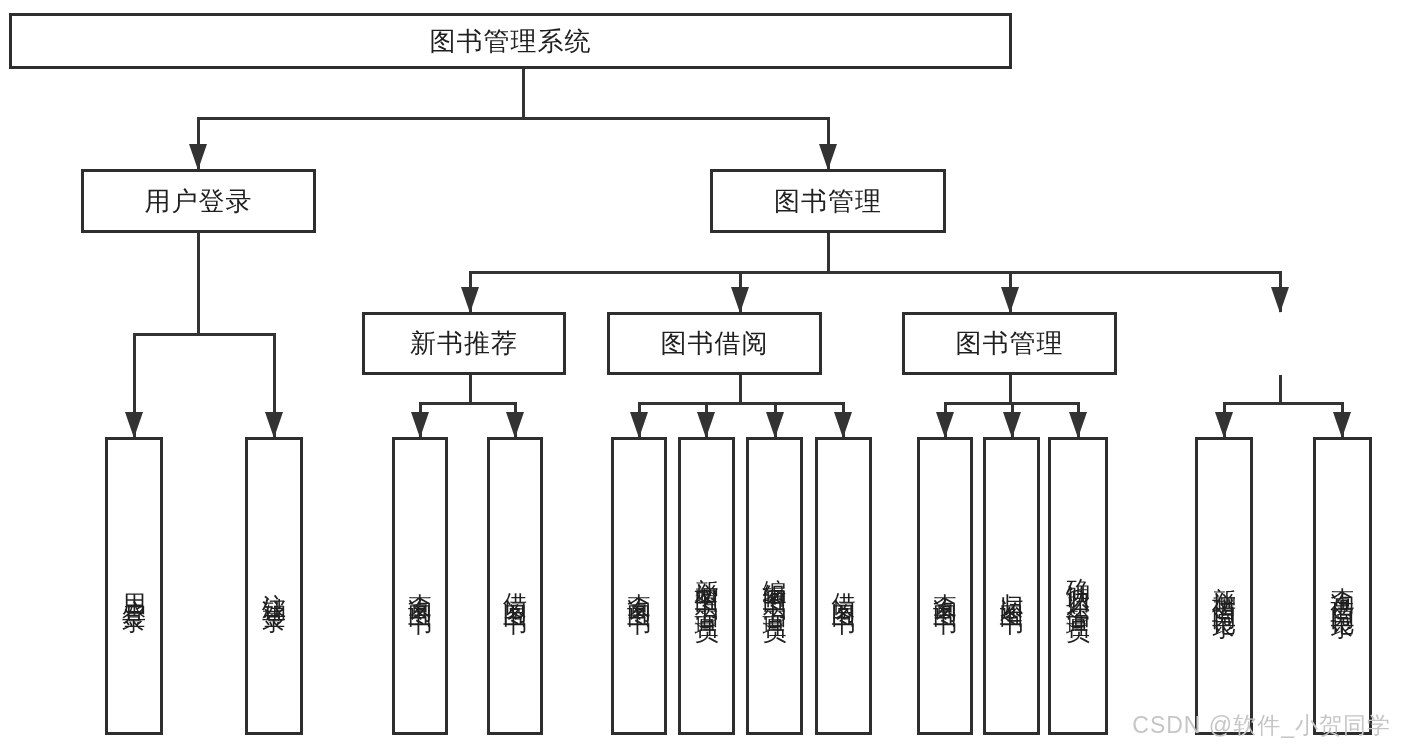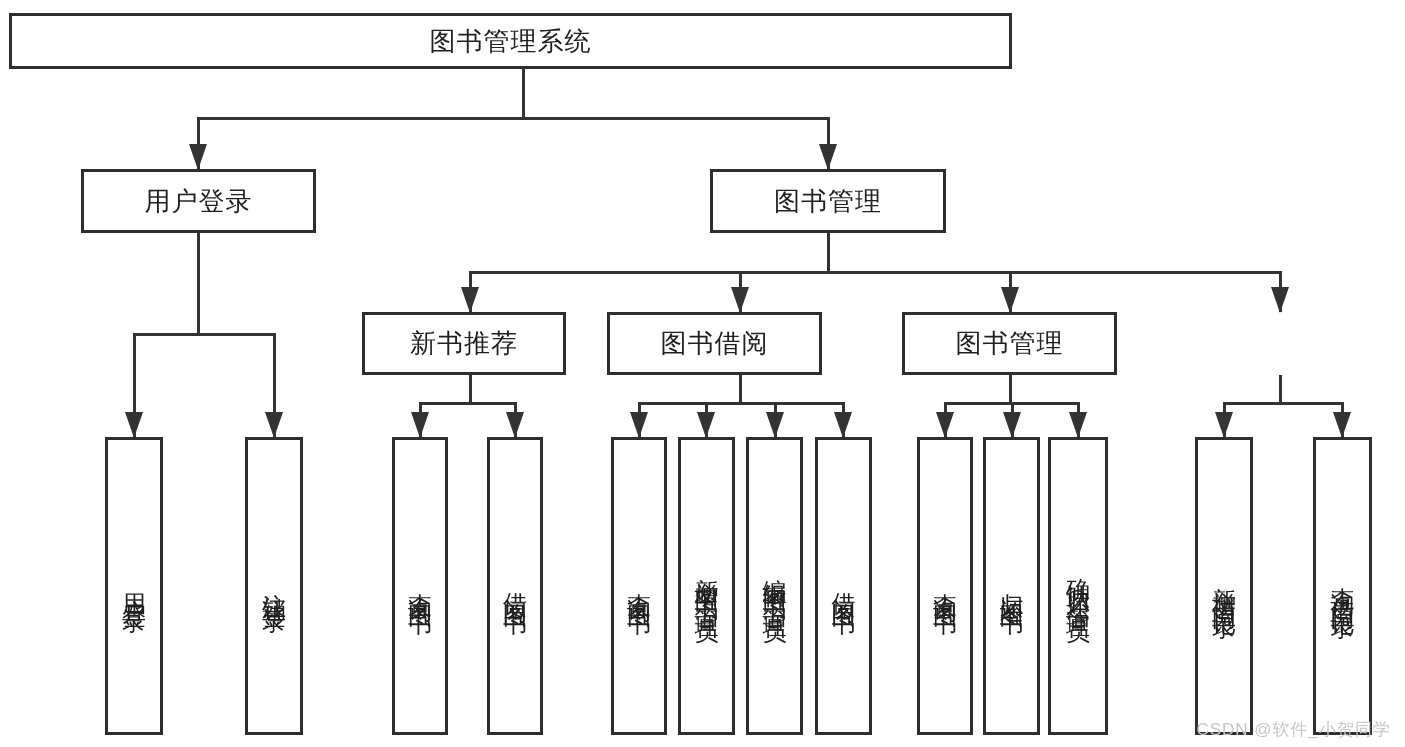--- a/index.html
+++ b/index.html
@@ -55,21 +55,21 @@
     left: -9px; bottom: -1px;
     width: 0; height: 0;
     border-left: 9px solid transparent;
     border-right: 9px solid transparent;
     border-top: 26px solid #333333;
   }
   .watermark {
     position: absolute;
     right: 14px;
     bottom: 6px;
-    font-size: 17px;
+    font-size: 23px;
     letter-spacing: 1px;
     color: #c6c6c6;
     z-index: 5;
     white-space: nowrap;
   }
 </style>
 </head>
 <body>
 
 <div class="canvas">

